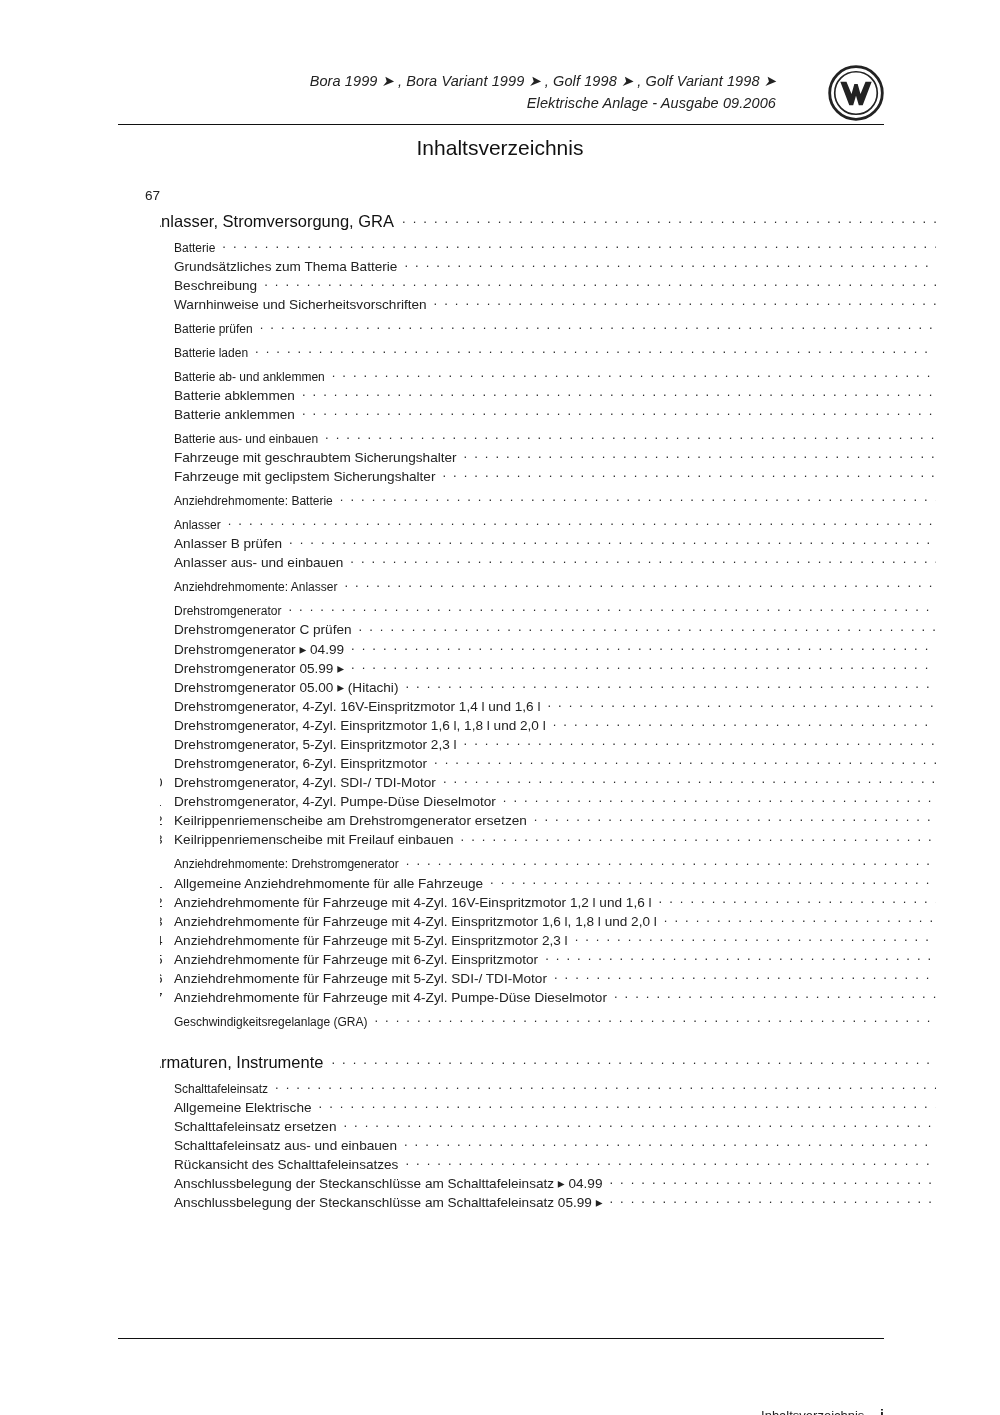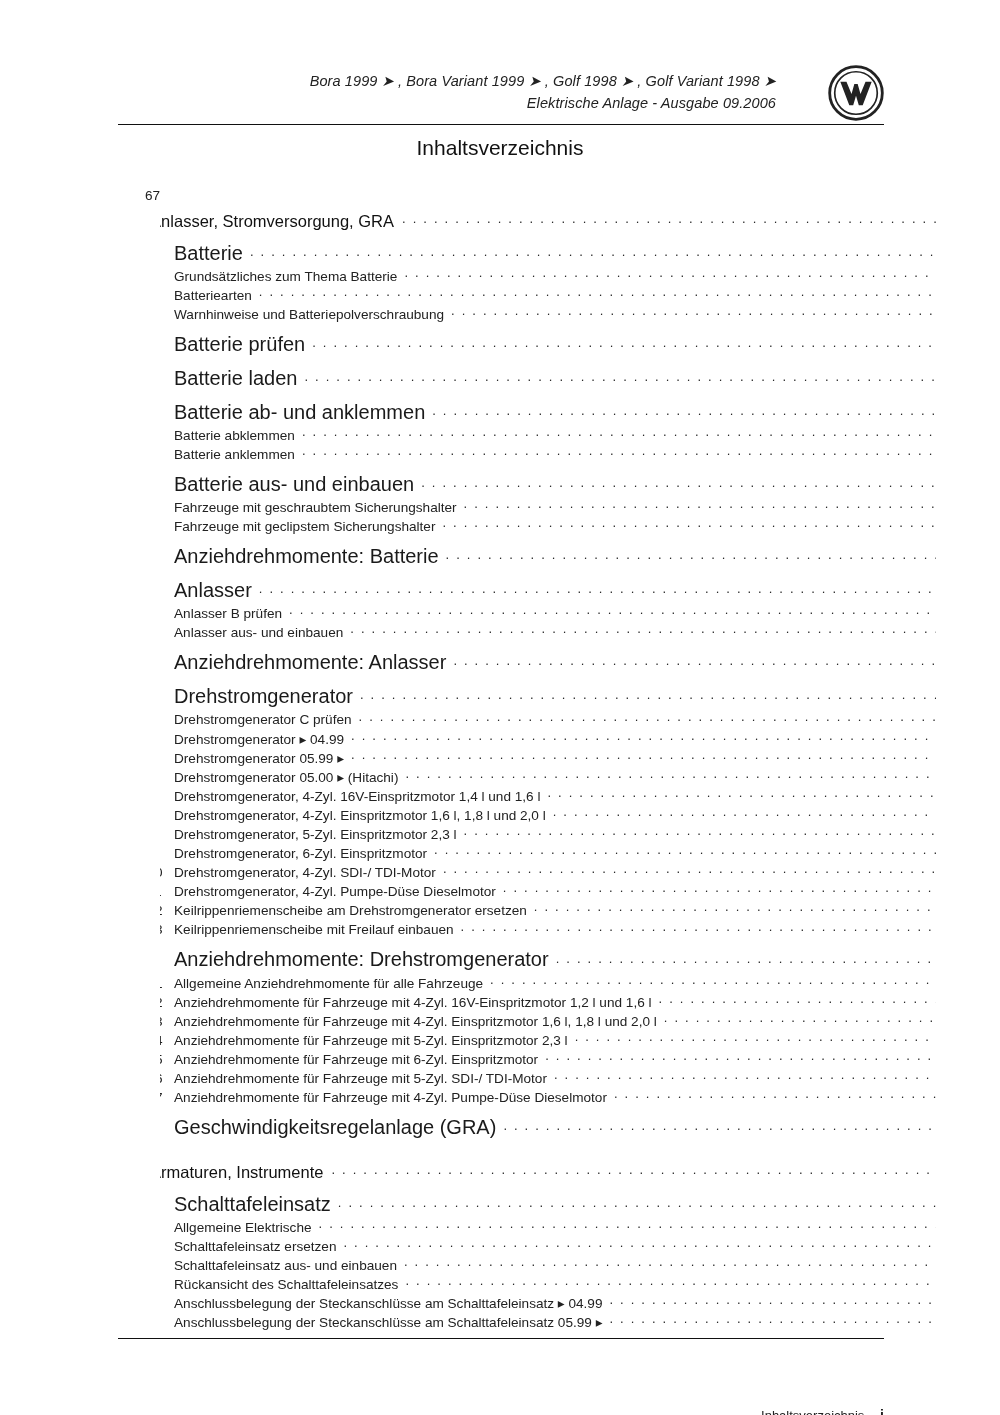--- a/index.html
+++ b/index.html
@@ -85,21 +85,21 @@
   .chapter {
     font-size: 16.5px;
     color: #111;
     margin-top: 4px;
     margin-bottom: 6px;
   }
   .chapter .title { padding-right: 8px; }
   .chapter .page { width: 42px; text-align: right; font-size: 16px; }
 
   
-  .sec { font-size: 20px; margin-top: 9px; }
+  .sec { font-size: 12px; margin-top: 9px; }
   .sec .idx { width: 56px; flex: 0 0 56px; padding-left: 18px; box-sizing: border-box; }
   .sec .title { padding-right: 7px; }
   .sec .page { width: 42px; flex: 0 0 42px; text-align: right; }
 
   
   .sub { font-size: 13.6px; margin-top: 2.5px; }
   .sub .idx { width: 56px; flex: 0 0 56px; padding-left: 18px; box-sizing: border-box; color: #222; }
   .sub .title { padding-right: 7px; color: #222; text-align: right; }
   .sub .page { width: 42px; flex: 0 0 42px; text-align: right; color: #222; }
 
@@ -180,27 +180,27 @@
         <span class="page">1</span>
       </div>
       <div class="row sub">
         <span class="idx">1.1</span>
         <span class="title">Grundsätzliches zum Thema Batterie</span>
         <span class="dots"></span>
         <span class="page">1</span>
       </div>
       <div class="row sub">
         <span class="idx">1.2</span>
-        <span class="title">Batteriearten</span>
+        <span class="title">Beschreibung</span>
         <span class="dots"></span>
         <span class="page">1</span>
       </div>
       <div class="row sub">
         <span class="idx">1.3</span>
-        <span class="title">Warnhinweise und Batteriepolverschraubung</span>
+        <span class="title">Warnhinweise und Sicherheitsvorschriften</span>
         <span class="dots"></span>
         <span class="page">1</span>
       </div>
       <div class="row sec">
         <span class="idx">2</span>
         <span class="title">Batterie prüfen</span>
         <span class="dots"></span>
         <span class="page">3</span>
       </div>
       <div class="row sec">

